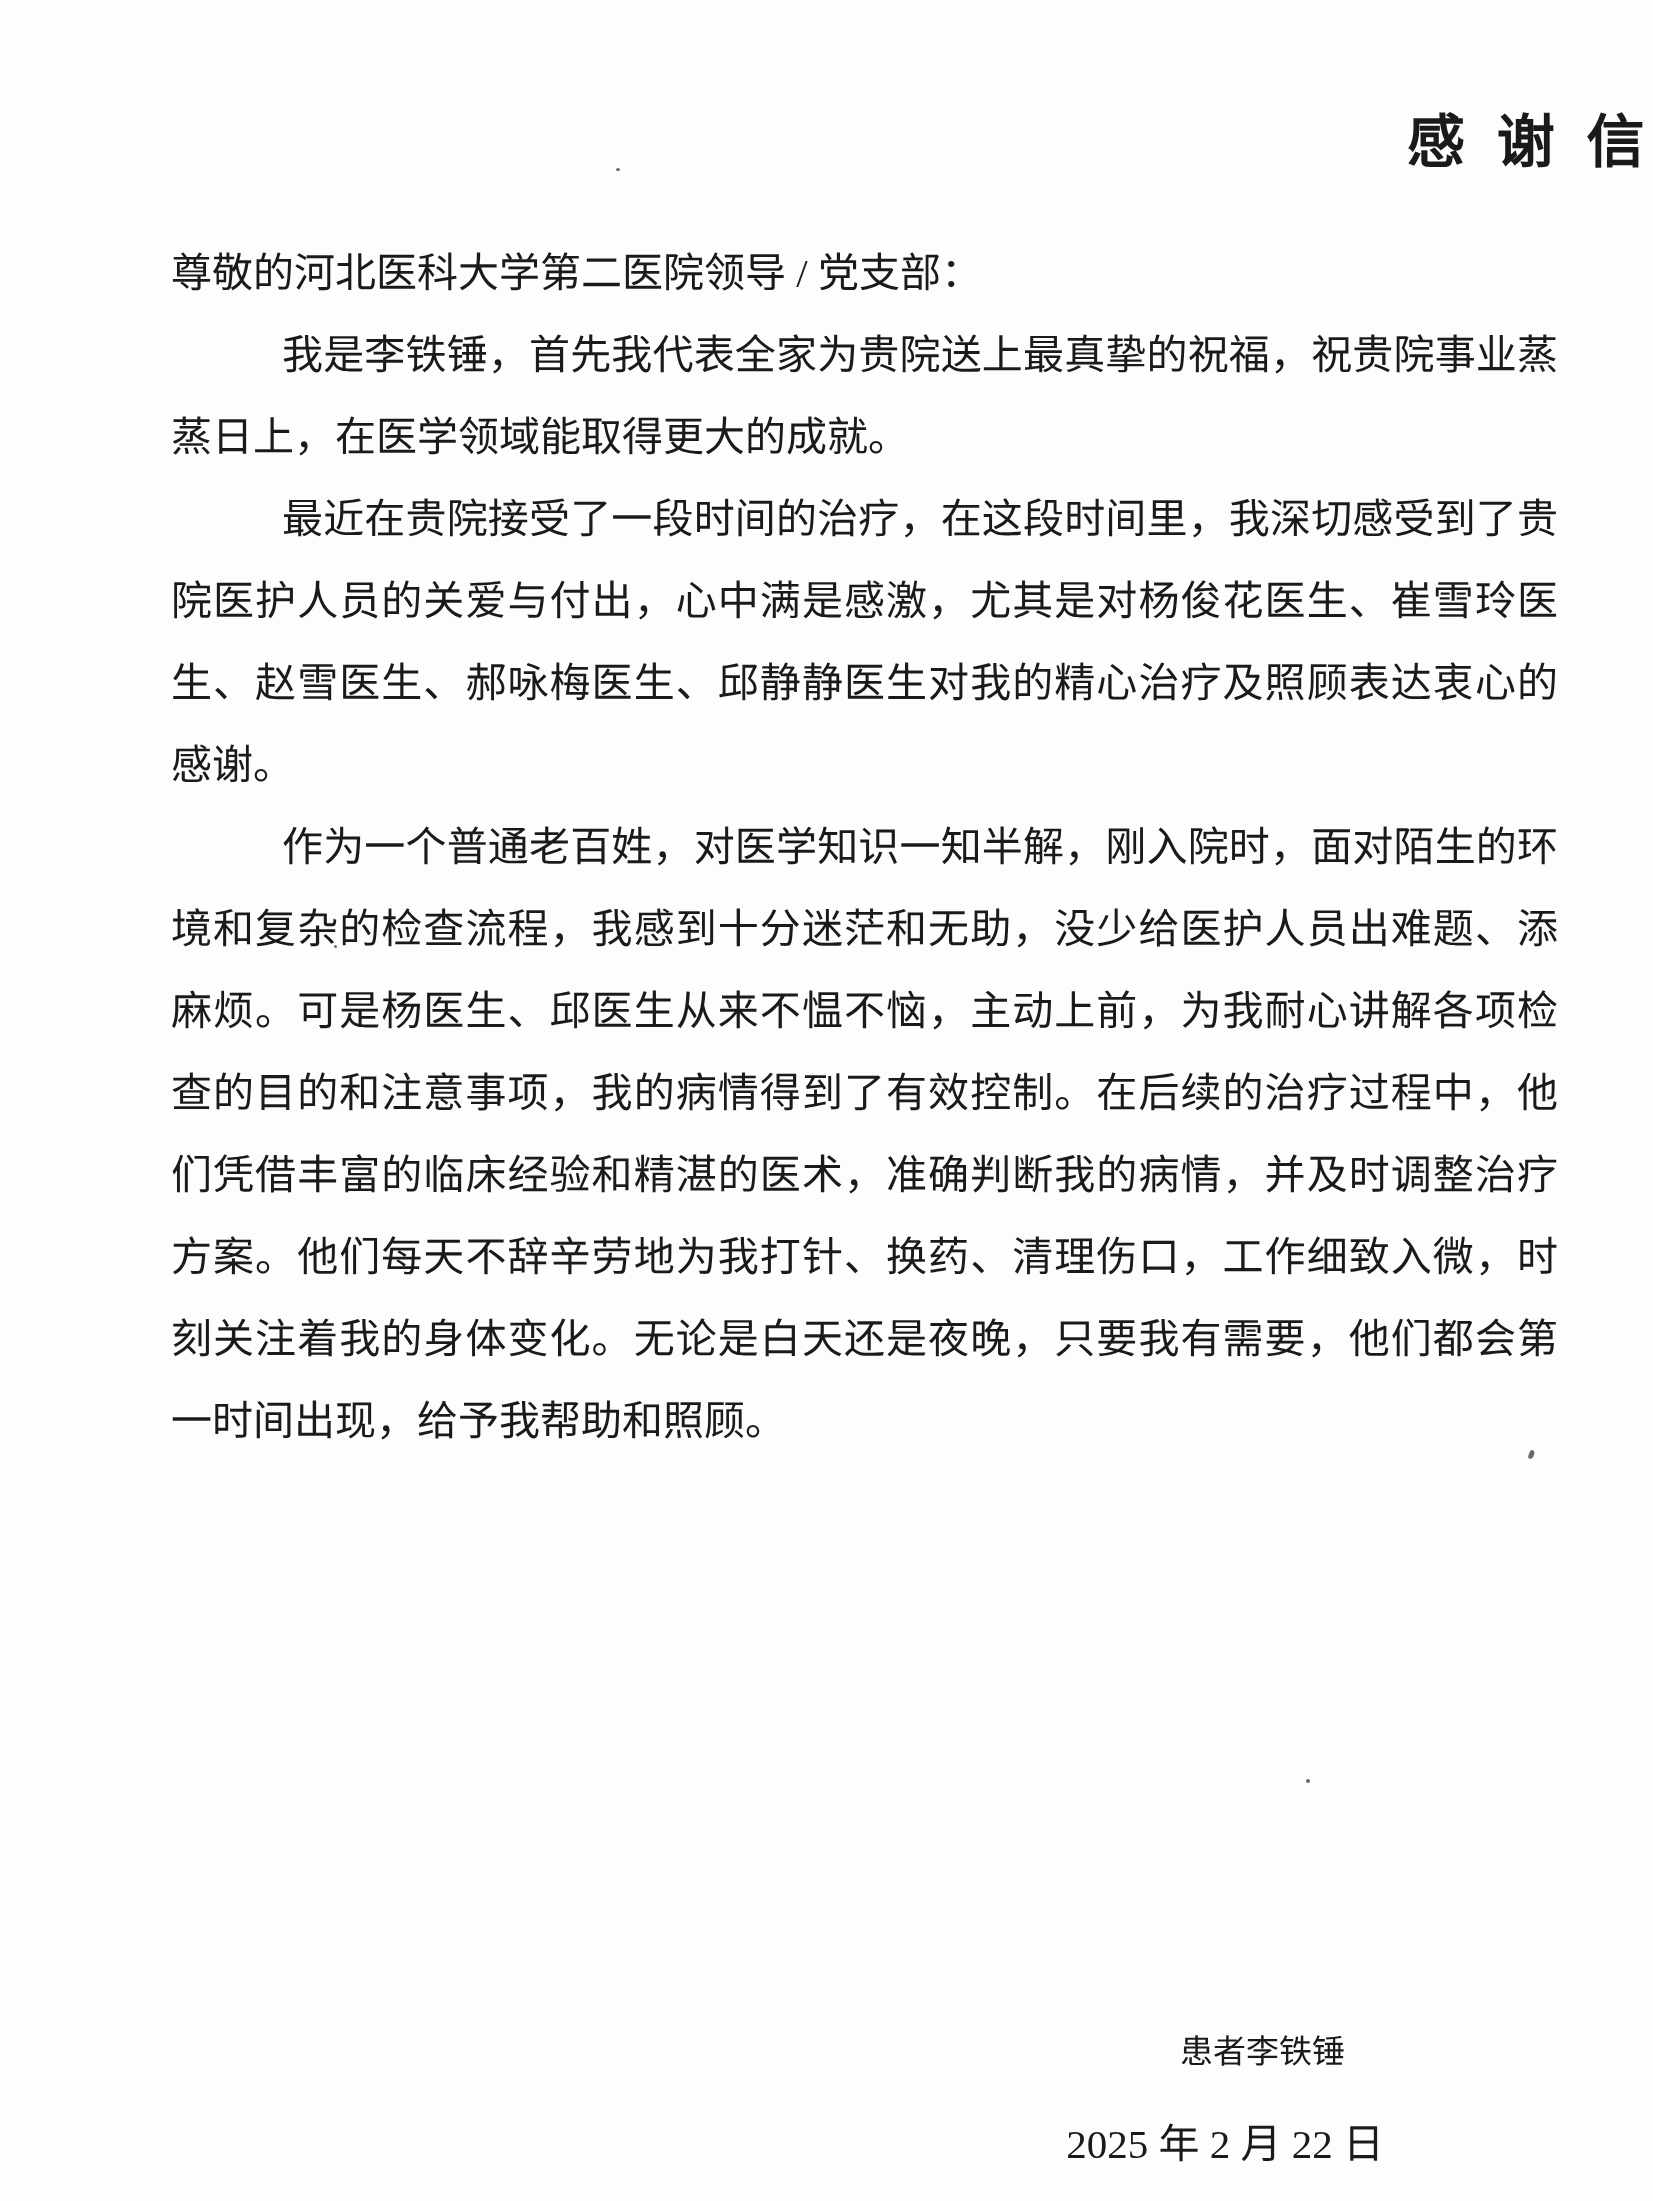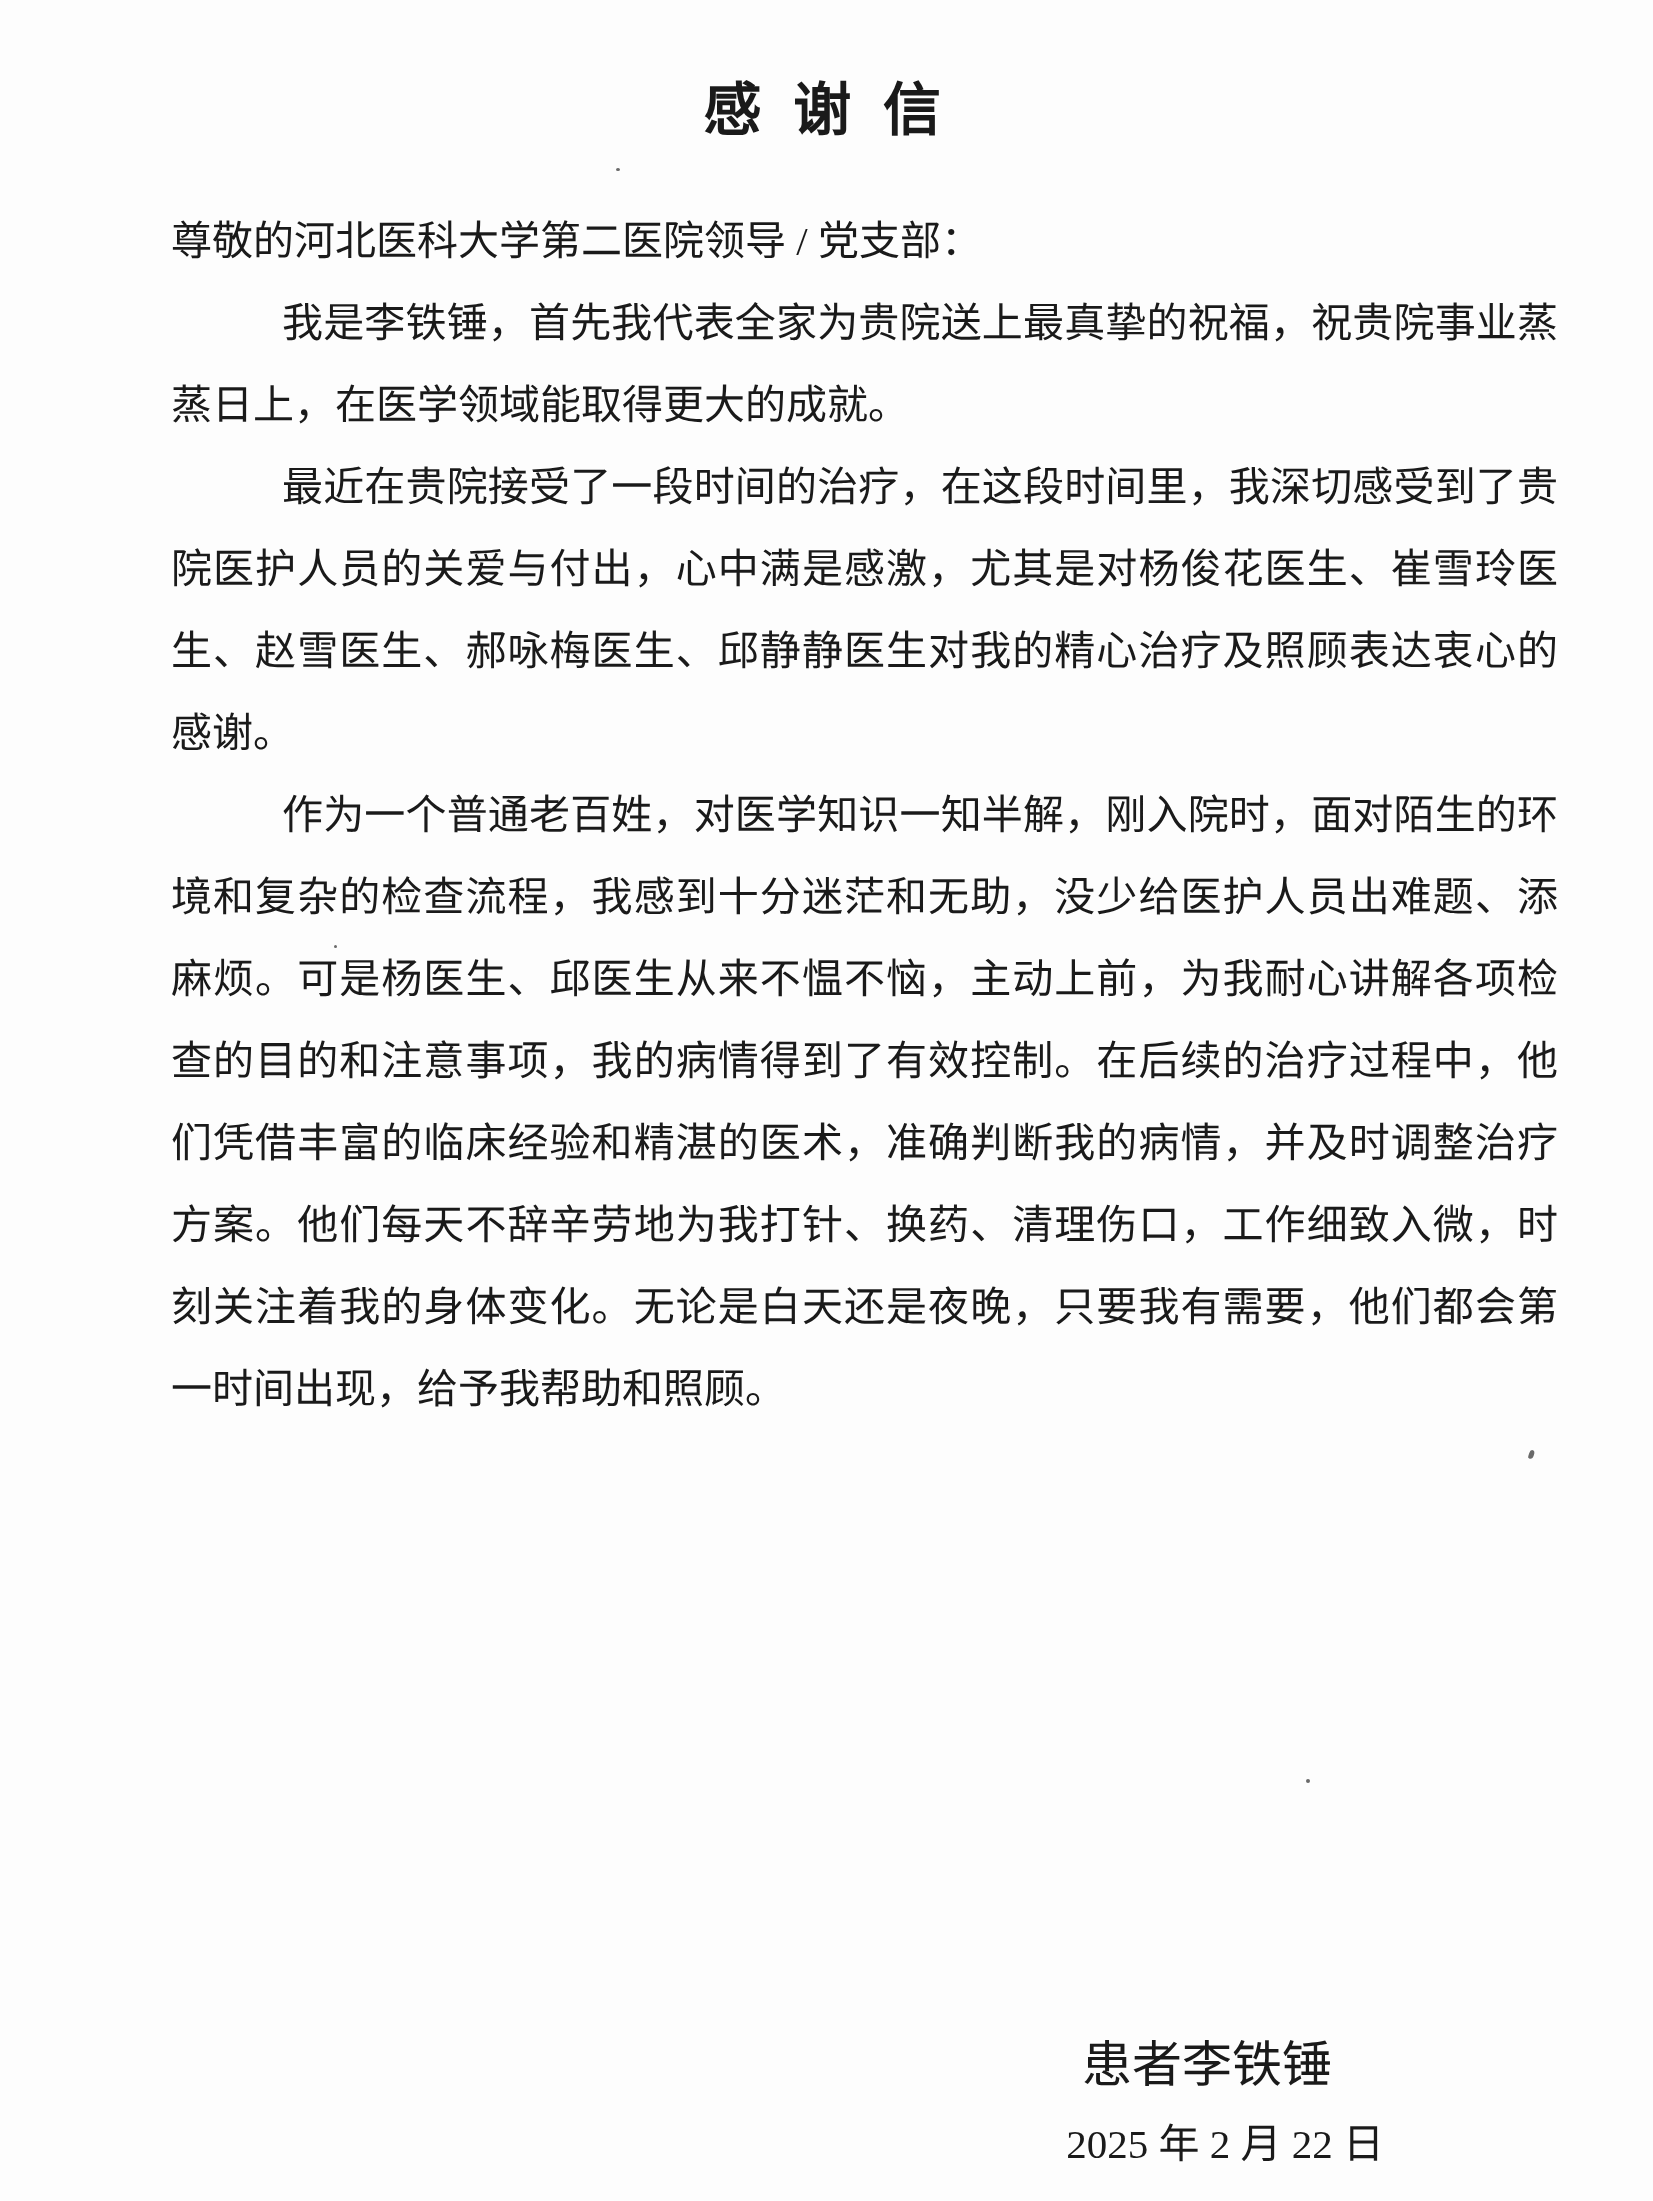--- a/index.html
+++ b/index.html
@@ -16,25 +16,25 @@
     width: 1653px;
     height: 2202px;
     background: var(--paper);
     color: var(--ink);
     font-family: "Liberation Serif", serif;
     overflow: hidden;
     box-sizing: border-box;
   }
   .title {
     margin: 0;
-    padding-top: 73px;
+    padding-top: 105px;
     font-size: 58px;
     line-height: 75px;
     font-weight: bold;
-    text-align: center;
+    text-align: right;
     letter-spacing: 8.6px;
     white-space: pre;
   }
   .body-text {
     box-sizing: border-box;
     width: 100%;
     padding: 0 95px 0 171px;
     font-size: 41px;
     line-height: 82px;
     text-align: justify;
@@ -46,23 +46,23 @@
   .salutation {
     margin-top: 52px !important;
   }
   .indent {
     text-indent: 111px;
   }
   .signature {
     position: absolute;
     top: 2008px;
     right: 305px;
-    font-size: 50px;
+    font-size: 33px;
     line-height: 82px;
-    margin: 16px;
+    margin: 3px;
   }
   .date {
     position: absolute;
     top: 2091px;
     right: 257px;
     font-size: 41px;
     line-height: 82px;
     margin: 12px;
   }
   .speck {

